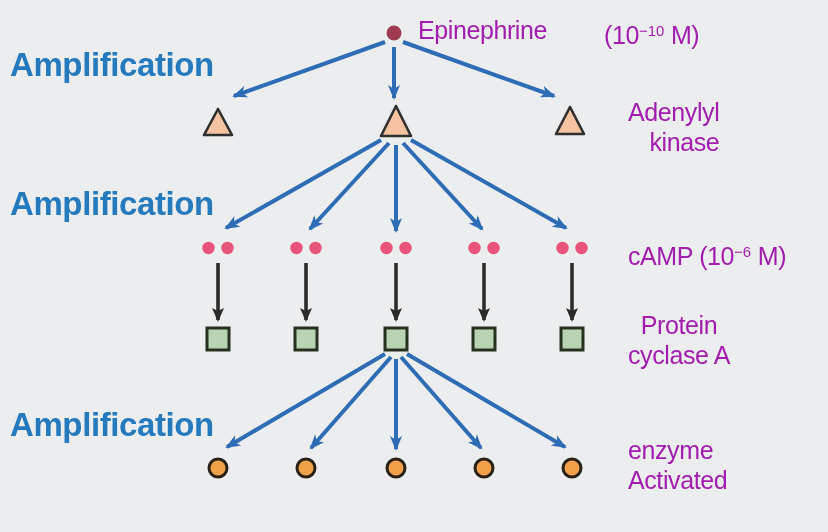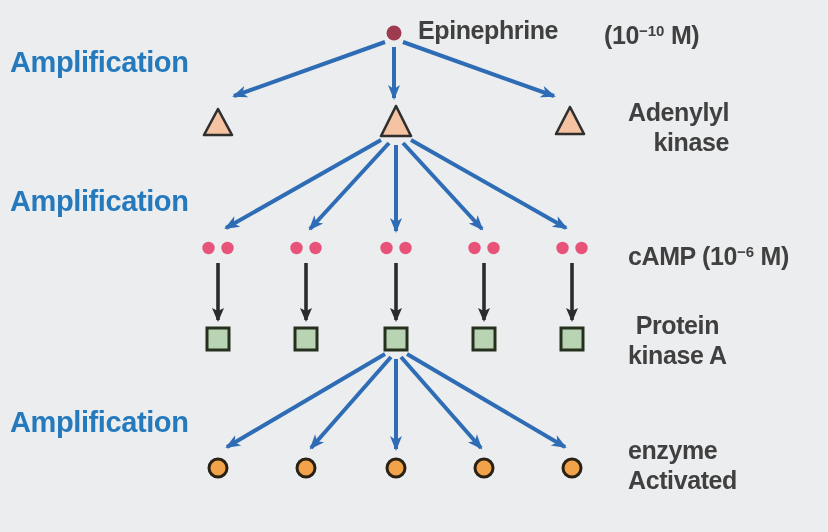--- a/index.html
+++ b/index.html
@@ -12,39 +12,39 @@
   .stage-wrap {
     position: relative;
     width: 828px; height: 532px;
     background: #ecedee;
   }
   svg.diagram-canvas {
     position: absolute; inset: 0;
   }
   .lbl {
     position: absolute;
-    font-weight: 700;
+    font-weight: 400;
     font-size: 25px;
     line-height: 30px;
-    color: #404040;
+    color: #a21caf;
     letter-spacing: -0.4px;
     white-space: nowrap;
   }
   .lbl sup {
     font-size: 15px;
     position: relative;
     top: 1px;
     vertical-align: super;
     letter-spacing: 0;
   }
   .amp {
     position: absolute;
     left: 10px;
     font-weight: 700;
-    font-size: 29px;
+    font-size: 33px;
     color: #2579bd;
     letter-spacing: -0.4px;
     white-space: nowrap;
   }
 </style>
 </head>
 <body>
 
 <div class="stage-wrap">
 
@@ -140,21 +140,21 @@
     <div>Adenylyl</div>
     <div>kinase</div>
   </div>
 
   <div class="lbl" style="left:628px; top:236px;">
     <span>cAMP (10</span><sup>−6</sup><span> M)</span>
   </div>
 
   <div class="lbl" style="left:628px; top:310px;text-align:center;">
     <div>Protein</div>
-    <div>kinase A</div>
+    <div>cyclase A</div>
   </div>
 
   <div class="lbl" style="left:628px; top:435px;">
     <div>enzyme</div>
     <div>Activated</div>
   </div>
 
 </div>
 
 </body></html>

